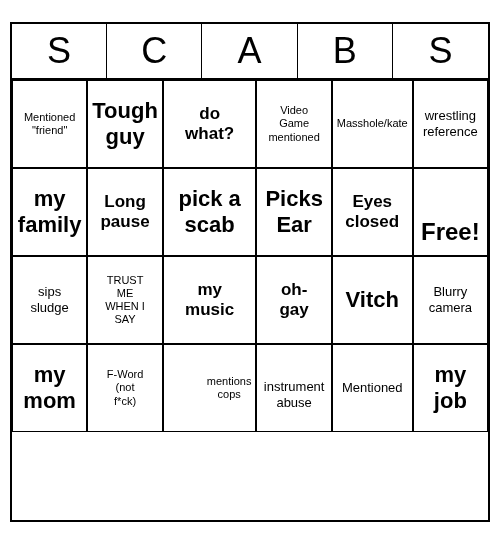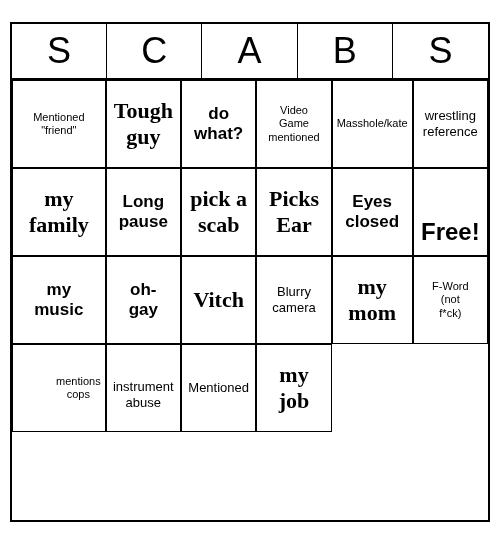--- a/index.html
+++ b/index.html
@@ -44,21 +44,20 @@
       padding: 6px 4px;
       line-height: 1.2;
     }
     .cell-text {
       font-size: 13px;
       font-weight: normal;
     }
     .cell-text.large {
       font-size: 22px;
       font-weight: bold;
-      font-family: Liberation Serif, serif;
     }
     .cell-text.medium {
       font-size: 17px;
       font-weight: bold;
     }
     .cell-text.small {
       font-size: 11px;
     }
     .cell-text.free {
       font-size: 24px;
@@ -118,20 +117,30 @@
 Ear</span>
       </div>
       <div class="cell">
         <span class="cell-text medium" style="white-space: pre-line; text-align: center;">Eyes
 closed</span>
       </div>
       <div class="cell">
         <span class="cell-text free" style="white-space: pre-line; margin-top: 40px;">Free!</span>
       </div>
       <div class="cell">
+        <span class="cell-text" style="white-space: pre-line;">sips
+sludge</span>
+      </div>
+      <div class="cell">
+        <span class="cell-text small" style="white-space: pre-line;">TRUST
+ME
+WHEN I
+SAY</span>
+      </div>
+      <div class="cell">
         <span class="cell-text medium" style="white-space: pre-line;">my
 music</span>
       </div>
       <div class="cell">
         <span class="cell-text medium" style="white-space: pre-line;">oh-
 gay</span>
       </div>
       <div class="cell">
         <span class="cell-text large" style="white-space: pre-line;">Vitch</span>
       </div>

